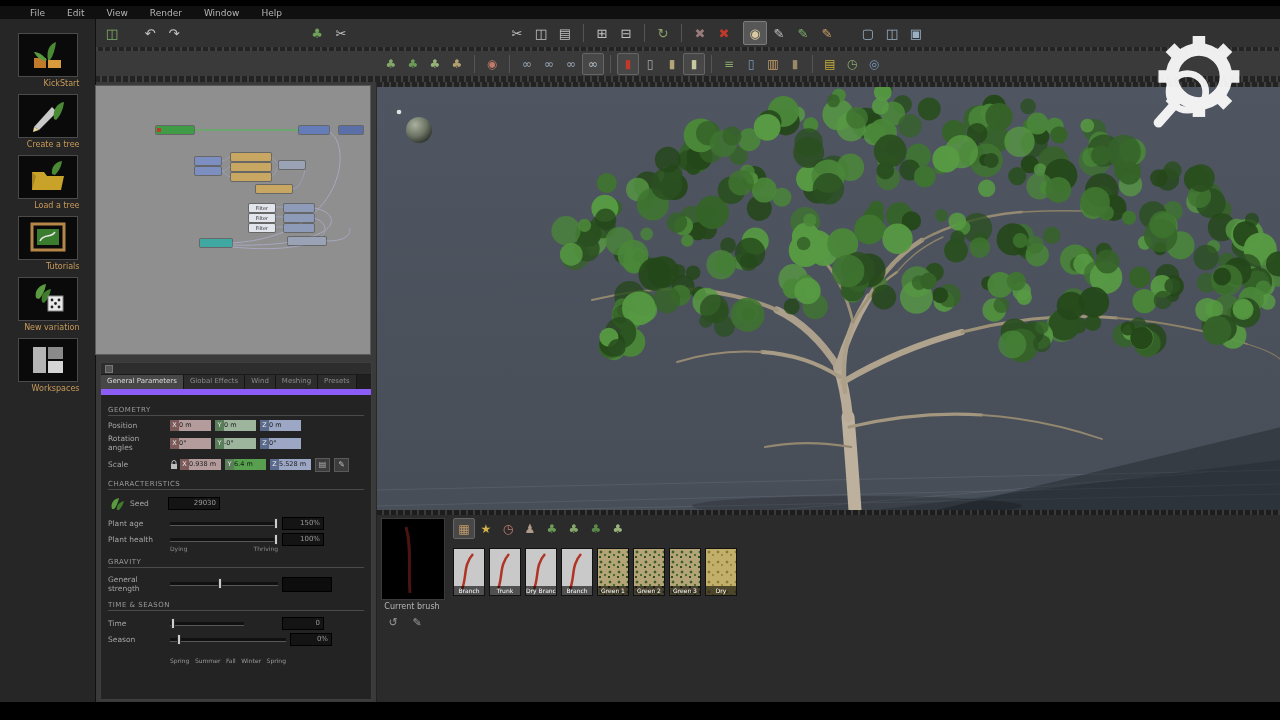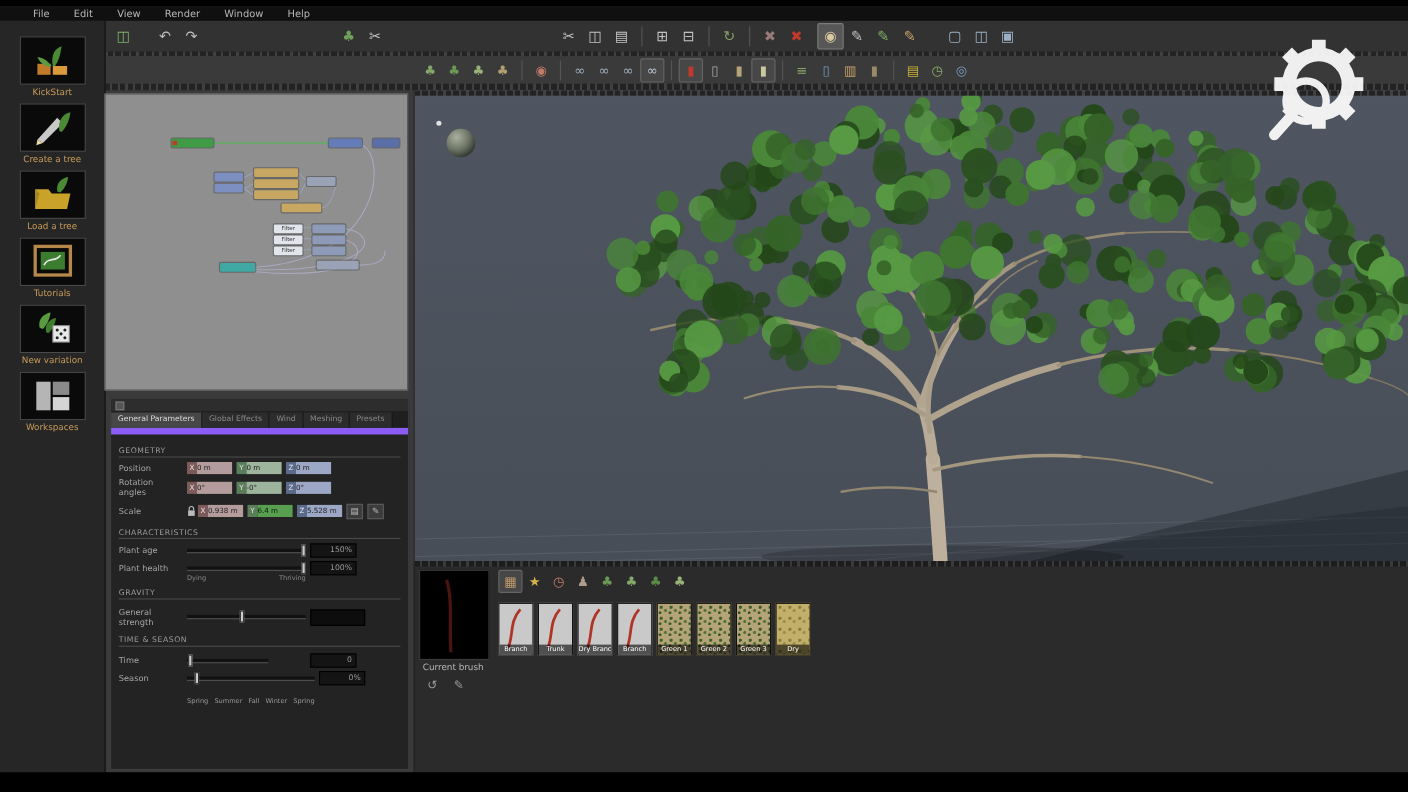--- a/index.html
+++ b/index.html
@@ -22,21 +22,21 @@
   .ribs-under-toolbar{position:absolute;left:0;top:47px;width:1280px;height:4px;}
   .ribs-mid{position:absolute;left:95px;top:76px;width:1185px;height:6px;}
   .toolbar2{position:absolute;left:380px;top:51px;height:25px;display:flex;align-items:center;}
   .toolbar2 .tbi{width:22px;height:22px;font-size:12px;}
   
   .sidebar{position:absolute;left:0;top:19px;width:95px;height:683px;background:#262626;border-right:1px solid #111;}
   .sb-item{width:64px;margin:0 auto 3px auto;padding-top:2px;cursor:pointer;}
   .sb-item:first-child{margin-top:12px;}
   .sb-icon{width:58px;height:42px;margin:0 auto;background:#0a0a0a;border:1px solid #4a4a4a;
            display:flex;align-items:center;justify-content:center;}
-  .sb-label{text-align:center;font-size:8px;color:#c89a5a;margin-top:2px;height:10px;}
+  .sb-label{text-align:right;font-size:8px;color:#c89a5a;margin-top:2px;height:10px;}
   
   .nodepanel{position:absolute;left:95px;top:85px;width:276px;height:270px;background:#8f8f8f;
              border:1px solid #5a5a5a;box-sizing:border-box;}
   .nodepanel svg{position:absolute;left:0;top:0;}
   .node{position:absolute;height:8px;border-radius:1px;font-size:5px;line-height:8px;text-align:center;
         color:#f2f2f2;box-shadow:0 0 0 1px rgba(0,0,0,.28);overflow:hidden;}
   .node.dot::before{content:"";position:absolute;left:1px;top:2px;width:4px;height:4px;background:#c0392b;}
   
   .paramspanel{position:absolute;left:100px;top:362px;width:272px;height:338px;background:#232323;
                border:1px solid #3e3e3e;box-sizing:border-box;color:#aaa;}
@@ -370,20 +370,30 @@
         <span class="fld fz">
             <i class="ax">Z</i>
             <b class="val">5.528 m</b>
           </span>
         <span class="minibtn">▤</span>
         <span class="minibtn">✎</span>
       </div>
 
       <div class="phead">CHARACTERISTICS</div>
 
+      <div class="prow" style="margin:6px 0 6px 0">
+        <span class="seed-btn">
+            <svg width="16" height="14">
+              <path d="M3,12 C1,6 5,2 10,1 C9,6 7,10 5,12 Z" fill="#5a9a40"></path>
+              <path d="M8,13 C7,8 11,5 15,4 C14,8 12,11 10,13 Z" fill="#3f7d2c"></path>
+            </svg>
+          </span>
+        <span class="plabel" style="width:34px">Seed</span>
+        <span class="vbox" style="width:44px">29030</span>
+      </div>
 
       <div class="prow">
         <span class="plabel">Plant age</span>
         <span class="track">
             <span class="handle" style="left:96%"></span>
           </span>
         <span class="vbox">150%</span>
       </div>
 
       <div class="prow" style="margin-bottom:1px">

